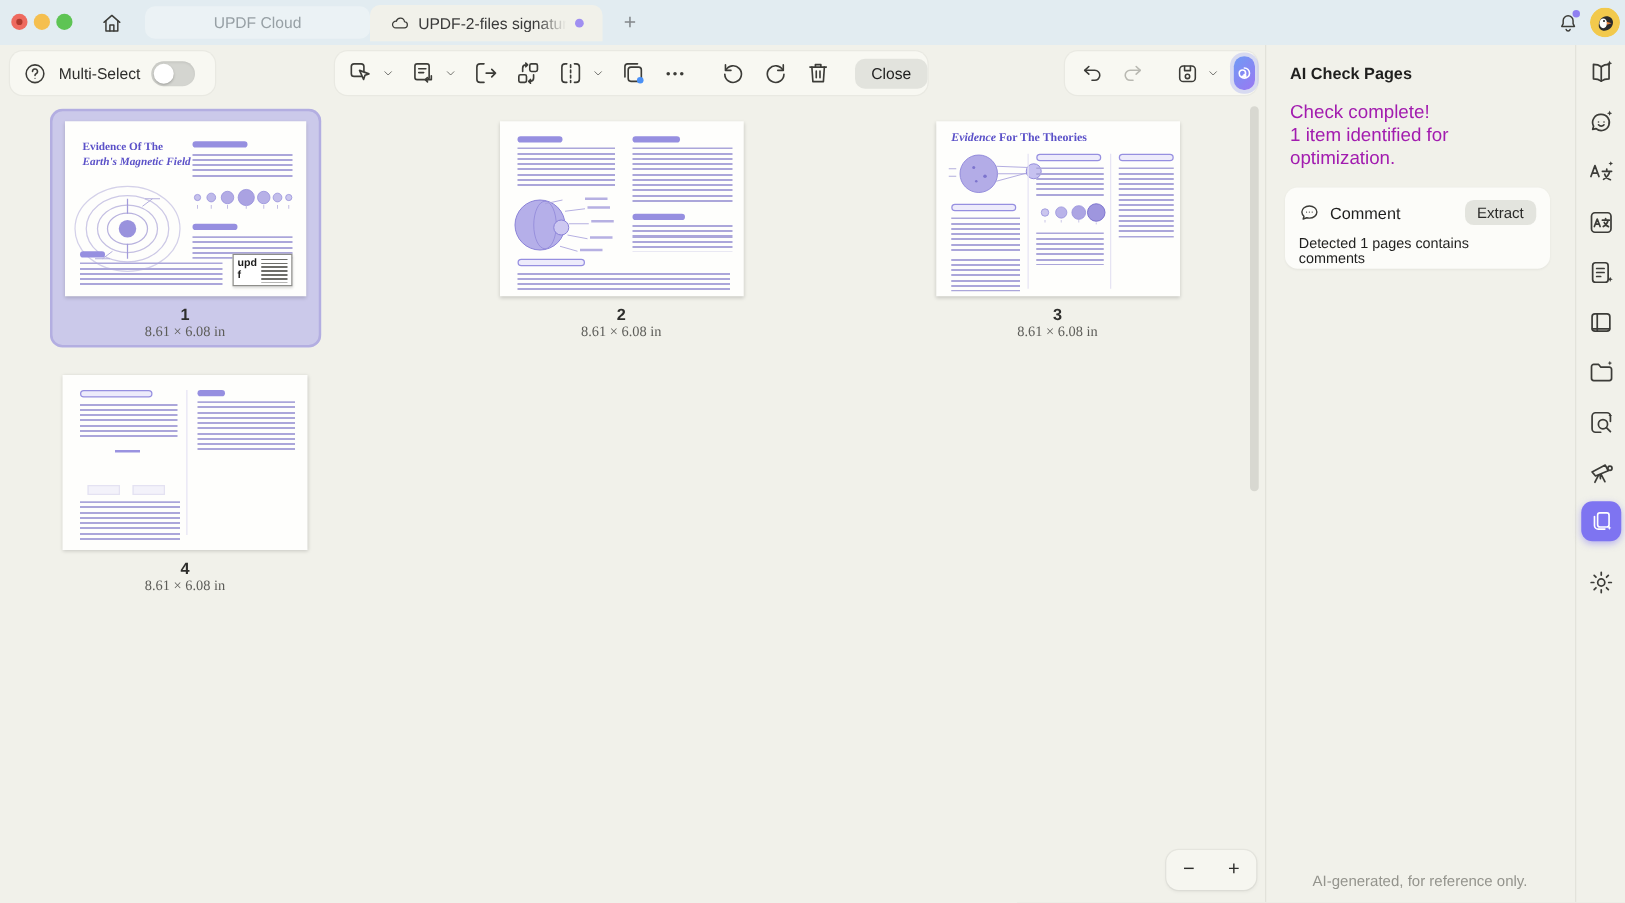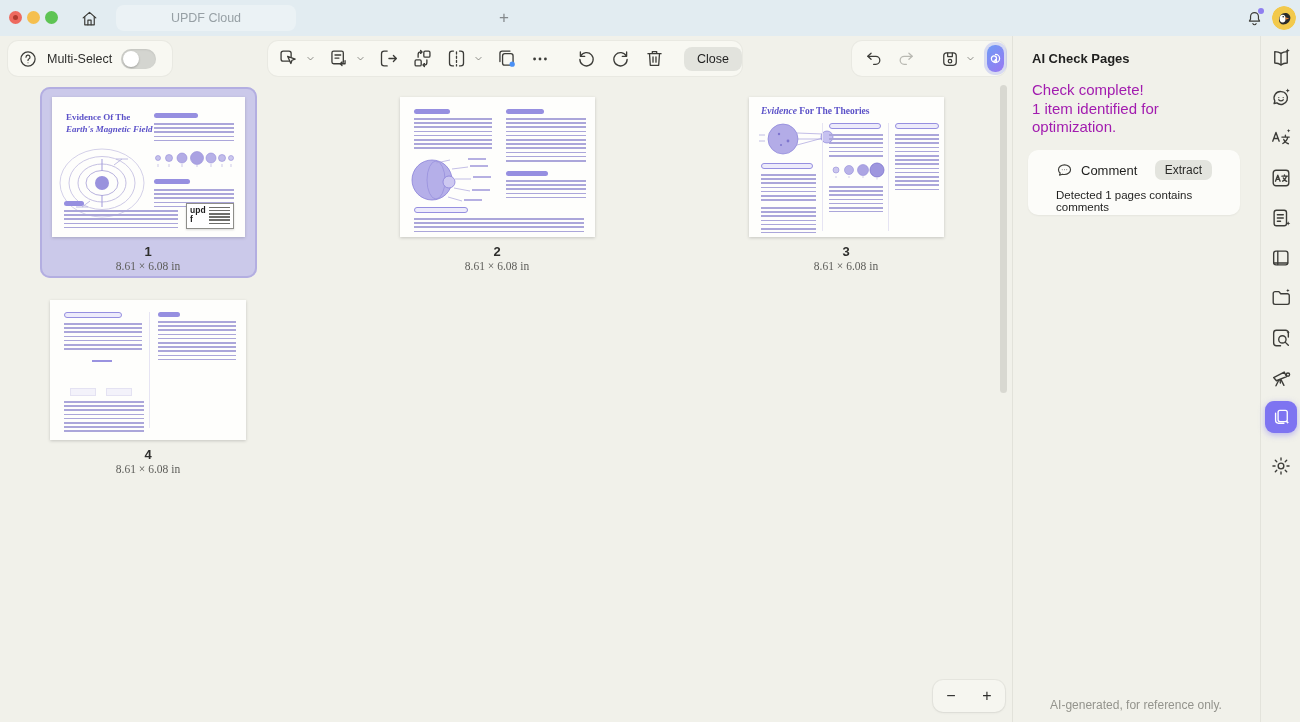--- a/index.html
+++ b/index.html
@@ -69,21 +69,21 @@
         box-shadow:0 1px 2px rgba(0,0,0,.15);font-size:8.5px;font-weight:bold;color:#1c1c1c;padding:2px 3px;line-height:9px;}
   .note .nlines{position:absolute;right:3px;top:3px;width:21px;height:19px;
         background:repeating-linear-gradient(to bottom,#6e6e6a 0px,#6e6e6a 1.3px,transparent 1.3px,transparent 3.1px);}
 
   
   .vsep{position:absolute;left:1012px;top:36px;width:1px;height:686px;background:#e2e2da;}
   .scroll-thumb{position:absolute;left:1000px;top:85px;width:7px;height:308px;border-radius:4px;background:#d8d8d1;}
   .panel-title{position:absolute;left:1032px;top:51px;font-size:13px;font-weight:bold;color:#1f1f1e;}
   .panel-status{position:absolute;left:1032px;top:81px;width:200px;font-size:15px;line-height:18.5px;color:#a21caf;}
   .panel-card{position:absolute;left:1028px;top:150px;width:212px;height:65px;background:#fcfcf9;border-radius:10px;
-              box-shadow:0 1px 2px rgba(0,0,0,.05);padding:10px 28px;}
+              box-shadow:0 1px 2px rgba(0,0,0,.05);padding:10px 11px;}
   .card-row{display:flex;align-items:center;gap:8px;}
   .card-label{font-size:13px;color:#1f1f1e;flex:1;}
   .extract-btn{background:#e3e4de;border-radius:7px;padding:3px 10px;font-size:12px;color:#2a2a28;}
   .card-detail{margin-top:9px;font-size:11.5px;color:#1f1f1e;}
   .panel-footer{position:absolute;left:1016px;top:698px;width:240px;text-align:center;font-size:12px;color:#94948d;}
 
   
   .sidebar{position:absolute;left:1260px;top:36px;width:40px;height:686px;border-left:1px solid #e3e3db;}
   .sbtn{position:absolute;left:8px;width:24px;height:24px;display:flex;align-items:center;justify-content:center;}
   .sbtn.active{left:4px;width:32px;height:32px;border-radius:9px;background:#7e74f1;box-shadow:0 2px 6px rgba(126,116,241,.5);}
@@ -110,20 +110,29 @@
             <path d="M6 9.6V20h12V9.6"></path>
             <path d="M10 20v-6h4v6"></path>
           </svg>
       </span>
     </div>
 
     <div class="tab inactive">
       <span>UPDF Cloud</span>
     </div>
 
+    <div class="tab active">
+      <span>
+        <svg width="16" height="16" viewBox="0 0 24 24" class="ic">
+            <path d="M7 17a4 4 0 1 1 .6-7.96A5 5 0 0 1 17.4 9.6 3.6 3.6 0 0 1 17 16.9z"></path>
+          </svg>
+      </span>
+      <span class="tab-label-active">UPDF-2-files signatur</span>
+      <span class="mod-dot"></span>
+    </div>
 
     <div class="newtab">
       <span>+</span>
     </div>
 
     <div class="bellbtn">
       <span>
         <svg width="19" height="19" viewBox="0 0 24 24" class="ic">
             <path d="M12 4.5a5 5 0 0 1 5 5v3l1.4 2.8H5.6L7 12.5v-3a5 5 0 0 1 5-5z"></path>
             <path d="M10 18.4a2.1 2.1 0 0 0 4 0"></path>

